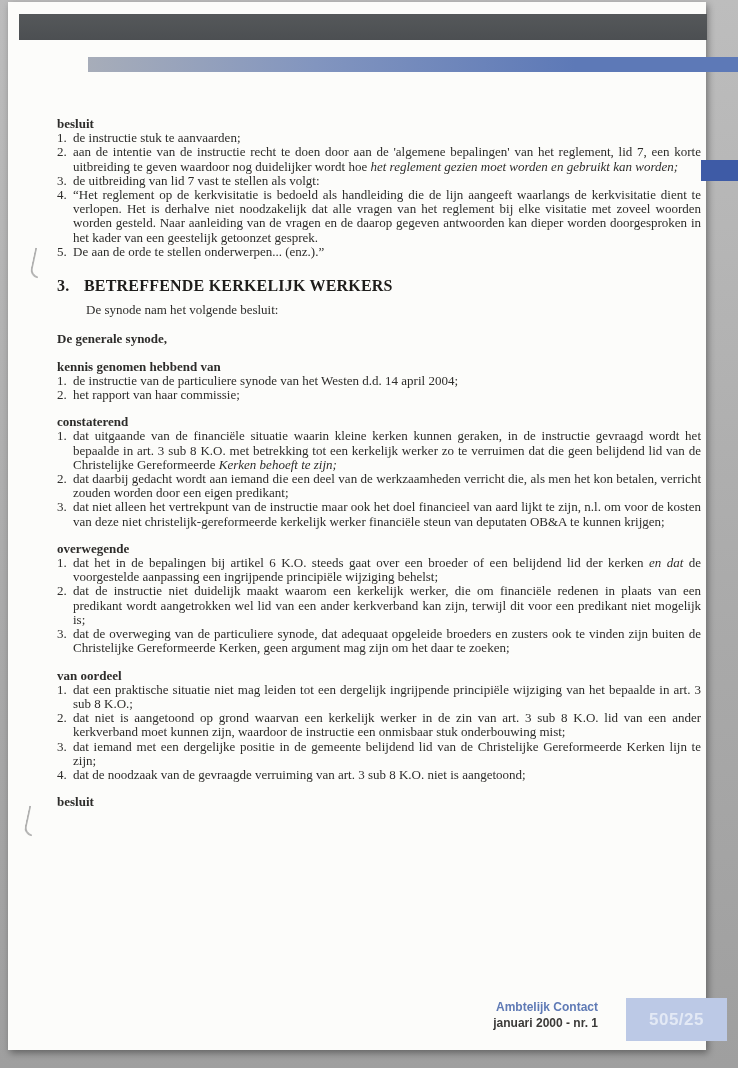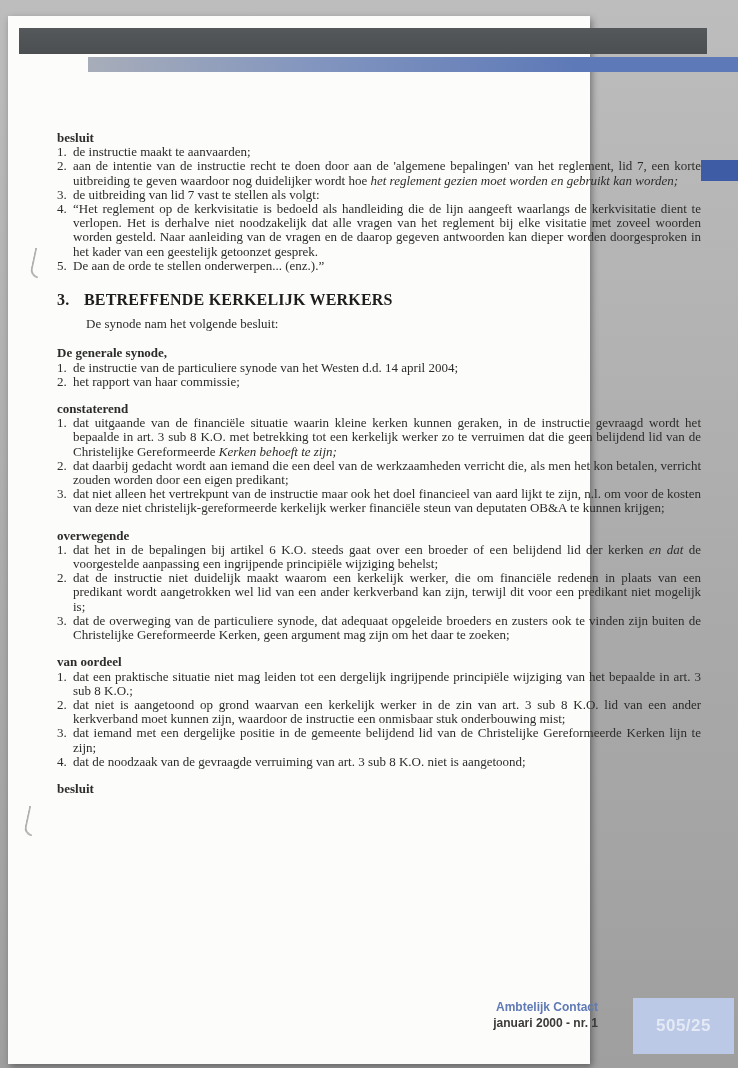--- a/index.html
+++ b/index.html
@@ -7,21 +7,21 @@
   body {
     background:#ababab;
     font-family:"Liberation Serif","DejaVu Serif",serif;
     overflow:hidden;
   }
   .stage {
     position:relative; width:738px; height:1068px;
     background:linear-gradient(180deg,#bdbdbd 0%,#a9a9a9 60%,#9f9f9f 100%);
   }
   .page {
-    position:absolute; left:8px; top:16px; width:582px; height:1048px;
+    position:absolute; left:8px; top:2px; width:698px; height:1048px;
     background:#fcfcfa;
     box-shadow:2px 3px 7px rgba(0,0,0,.38);
   }
   .top-bar {
     position:absolute; left:11px; top:12px; width:688px; height:26px;
     background:linear-gradient(180deg,var(--top-bar,#55585a),#4c4f52);
   }
   .blue-bar {
     position:absolute; left:88px; top:57px; right:0; height:15px;
     background:linear-gradient(90deg,var(--blue-bar-light,#a7adb9) 0%,#8295bf 35%,var(--blue-bar,#5d79b7) 75%);
@@ -58,46 +58,47 @@
 
   .footer {
     position:absolute; top:999px; right:140px; text-align:right;
     font-family:"Liberation Sans","DejaVu Sans",sans-serif;
     font-weight:bold; font-size:12px; line-height:16px;
   }
   .footer .journal { color:var(--footer-blue,#5f7ab5); }
   .footer .issue { color:#3b3a38; }
 
   .corner-box {
-    position:absolute; right:4px; top:998px; width:101px; height:56px;
+    position:absolute; right:11px; top:998px; width:101px; height:43px;
     background:var(--corner-box,#bcc9e6);
     display:flex; align-items:center; justify-content:center;
     font-family:"Liberation Sans","DejaVu Sans",sans-serif;
     font-weight:bold; font-size:17px; color:var(--corner-text,#dfe6f4);
     letter-spacing:.5px;
   }
 </style>
 </head>
 <body>
 
 <div class="stage">
   <div class="page">
     <div class="top-bar"></div>
     <main class="content">
         <p class="label">besluit</p>
         <ol class="nlist">
-          <li><span class="num">1.</span><span>de instructie maakt te aanvaarden;</span></li>
+          <li><span class="num">1.</span><span>de instructie stuk te aanvaarden;</span></li>
           <li><span class="num">2.</span><span>aan de intentie van de instructie recht te doen door aan de 'algemene bepalingen' van het reglement, lid 7, een korte uitbreiding te geven waardoor nog duidelijker wordt hoe </span><em>het reglement gezien moet worden en gebruikt kan worden;</em></li>
           <li><span class="num">3.</span><span>de uitbreiding van lid 7 vast te stellen als volgt:</span></li>
           <li><span class="num">4.</span><span>“Het reglement op de kerkvisitatie is bedoeld als handleiding die de lijn aangeeft waarlangs de kerkvisitatie dient te verlopen. Het is derhalve niet noodzakelijk dat alle vragen van het reglement bij elke visitatie met zoveel woorden worden gesteld. Naar aanleiding van de vragen en de daarop gegeven antwoorden kan dieper worden doorgesproken in het kader van een geestelijk getoonzet gesprek.</span></li>
           <li><span class="num">5.</span><span>De aan de orde te stellen onderwerpen... (enz.).”</span></li>
         </ol>
         <h2 class="heading"><span class="hnum">3.</span><span>BETREFFENDE KERKELIJK WERKERS</span></h2>
         <p class="para">De synode nam het volgende besluit:</p>
         <p class="para-bold">De generale synode,</p>
+        <p class="label">kennis genomen hebbend van</p>
         <ol class="nlist">
           <li><span class="num">1.</span><span>de instructie van de particuliere synode van het Westen d.d. 14 april 2004;</span></li>
           <li><span class="num">2.</span><span>het rapport van haar commissie;</span></li>
         </ol>
         <p class="label">constaterend</p>
         <ol class="nlist">
           <li><span class="num">1.</span><span>dat uitgaande van de financiële situatie waarin kleine kerken kunnen geraken, in de instructie gevraagd wordt het bepaalde in art. 3 sub 8 K.O. met betrekking tot een kerkelijk werker zo te verruimen dat die geen belijdend lid van de Christelijke Gereformeerde </span><em>Kerken behoeft te zijn;</em></li>
           <li><span class="num">2.</span><span>dat daarbij gedacht wordt aan iemand die een deel van de werkzaamheden verricht die, als men het kon betalen, verricht zouden worden door een eigen predikant;</span></li>
           <li><span class="num">3.</span><span>dat niet alleen het vertrekpunt van de instructie maar ook het doel financieel van aard lijkt te zijn, n.l. om voor de kosten van deze niet christelijk-gereformeerde kerkelijk werker financiële steun van deputaten OB&amp;A te kunnen krijgen;</span></li>
         </ol>

